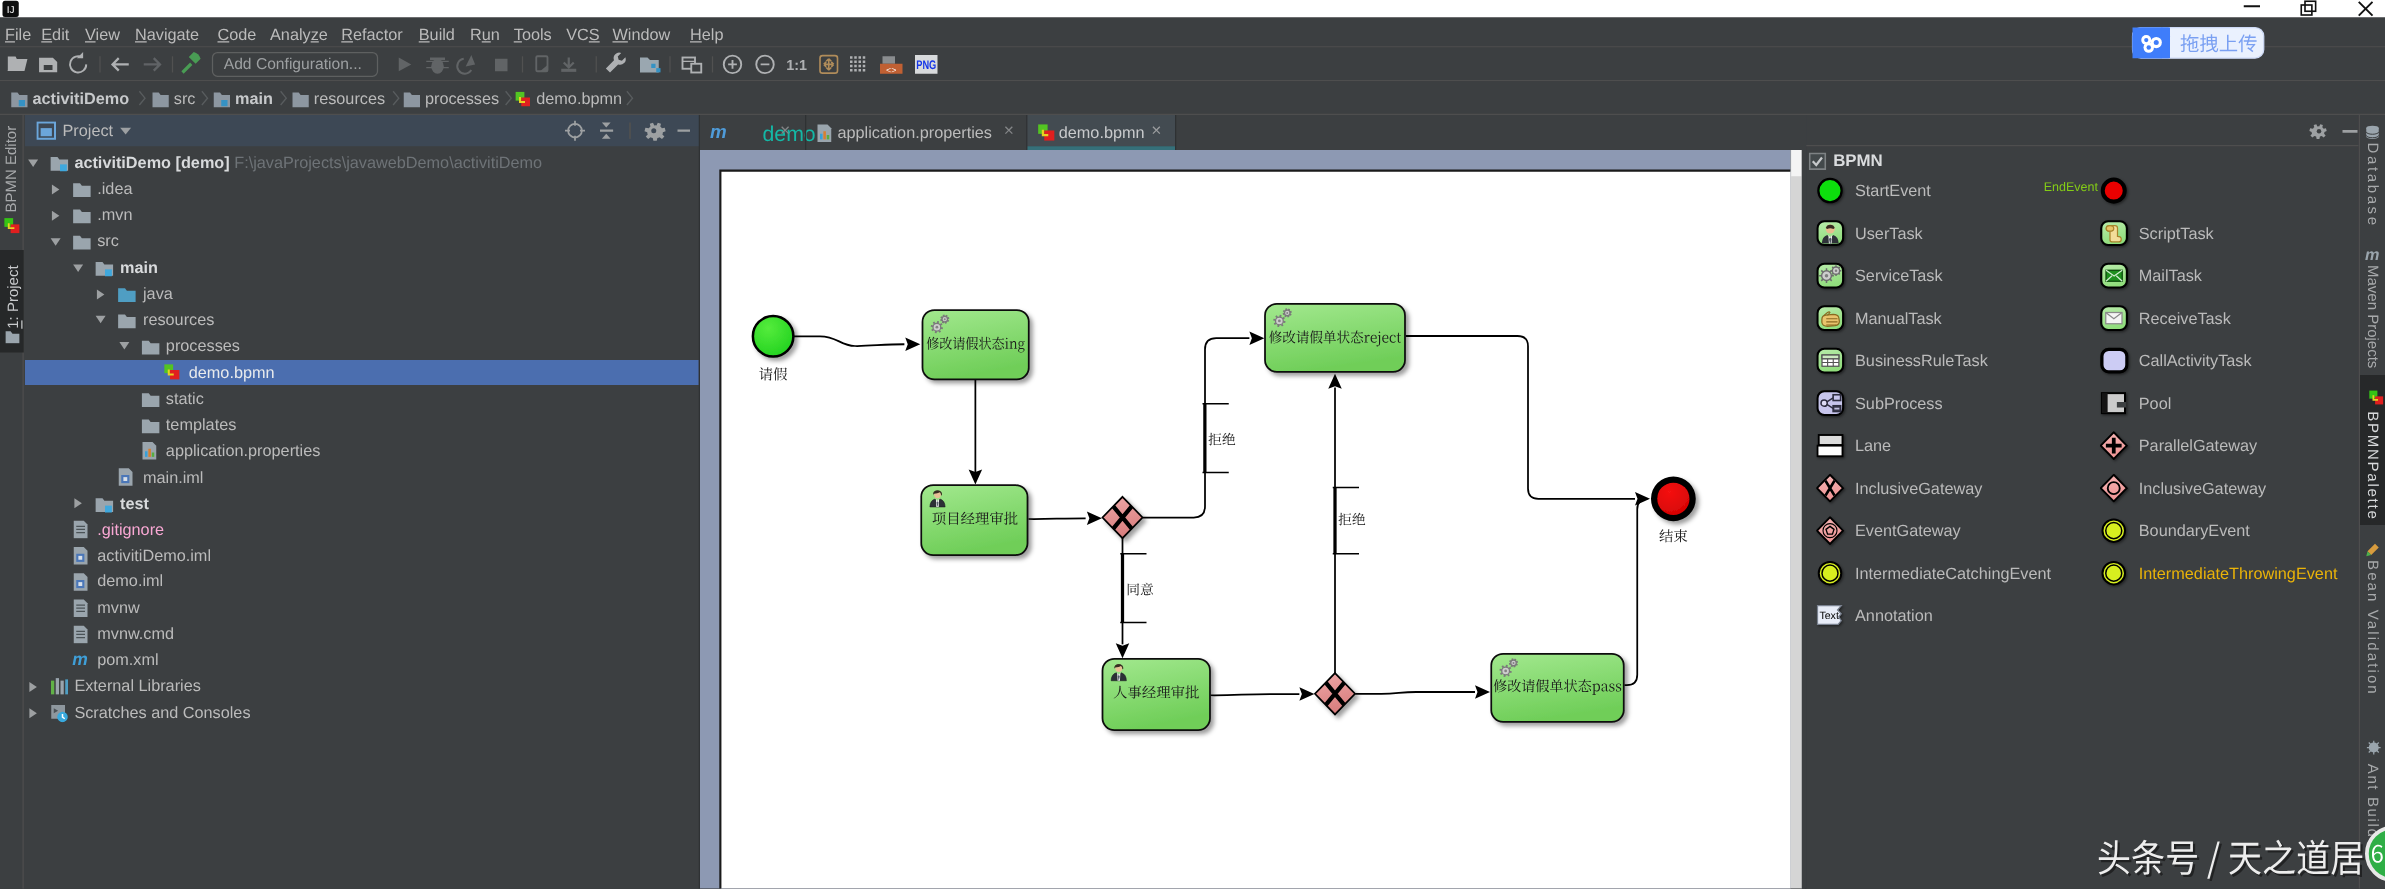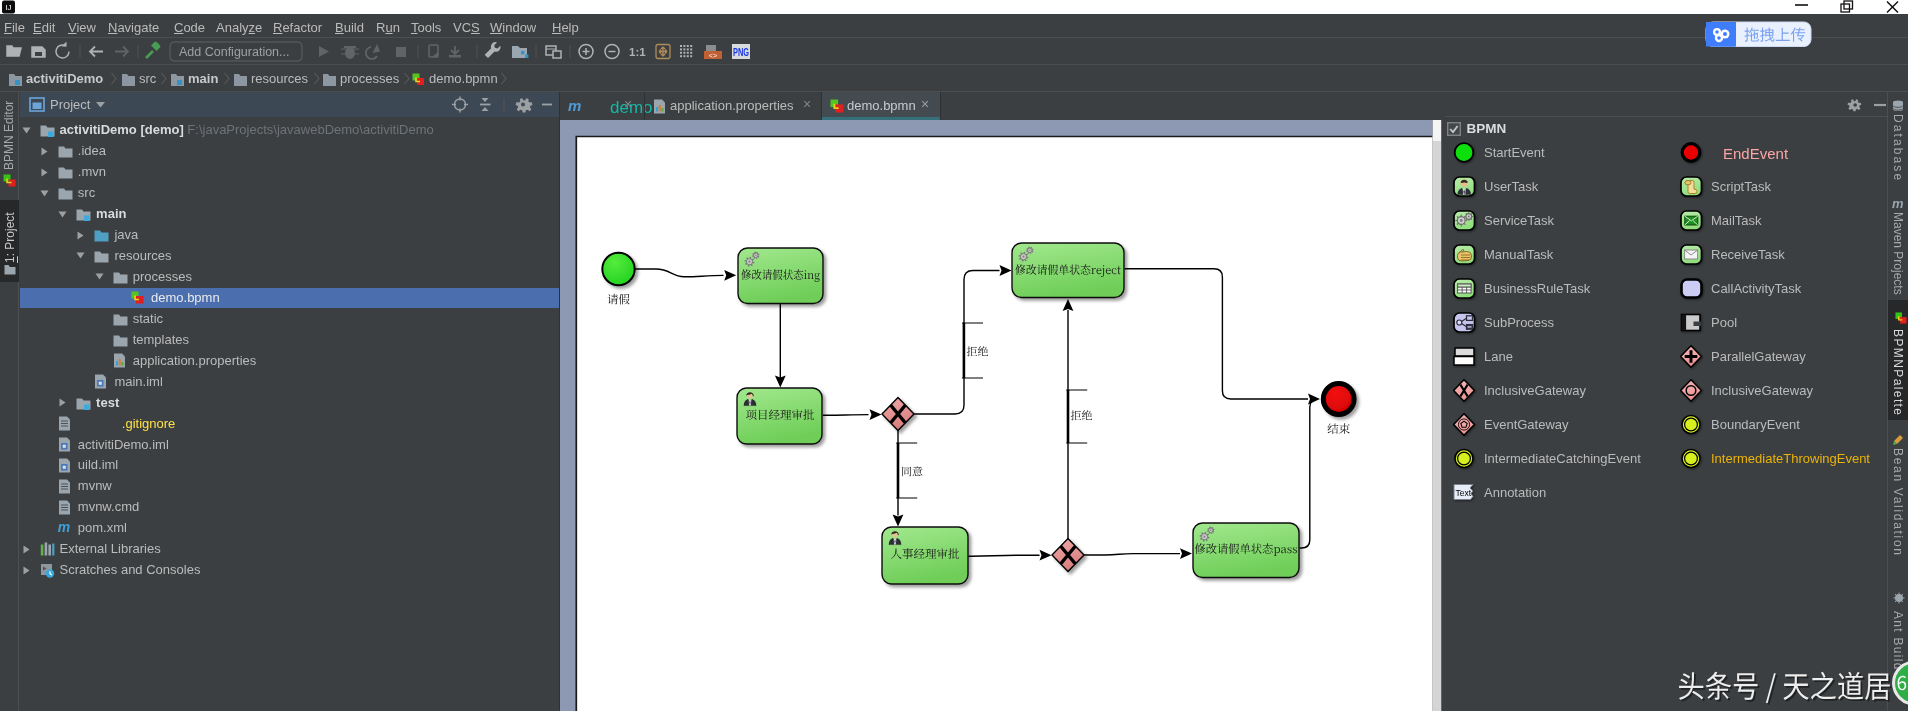--- a/index.html
+++ b/index.html
@@ -307,33 +307,33 @@
     </svg>
     <svg class="abs" style="left:76.1px;top:395.625px" width="15" height="15" viewBox="0 0 15 15">
       <path d="M0.5,2.5 h5.5 l1.5,2 H14.5 v9 H0.5 Z" fill="#9aa5ad"></path>
       <rect x="8" y="8.5" width="5.5" height="5.5" fill="#3fa8dd"></rect>
     </svg>
     <div class="abs" style="left:96.1px;top:394.625px;font-size:13px;font-weight:bold;color:#d8dadc;white-space:nowrap;">test</div>
     <svg class="abs" style="left:57.8px;top:416.07500000000005px" width="13" height="15" viewBox="0 0 13 15">
 <path d="M1,0.5 h8 l3,3 v11 H1 Z" fill="#9aa5ad"></path>
       <path d="M3,5 h7 M3,7.5 h7 M3,10 h7" stroke="#4b5357" stroke-width="1"></path>
     </svg>
-    <div class="abs" style="left:77.8px;top:415.57500000000005px;font-size:13px;font-weight:normal;color:#fde047;white-space:nowrap;margin-left:44px;">.gitignore</div>
+    <div class="abs" style="left:77.8px;top:415.57500000000005px;font-size:13px;font-weight:normal;color:#f9a8d4;white-space:nowrap;">.gitignore</div>
     <svg class="abs" style="left:57.8px;top:437.02500000000003px" width="13" height="15" viewBox="0 0 13 15">
 <path d="M1,0.5 h8 l3,3 v11 H1 Z" fill="#9aa5ad"></path>
       <rect x="3" y="6" width="6.5" height="6.5" fill="#4b77b8"></rect>
       <rect x="4.7" y="7.7" width="3.1" height="3.1" fill="#d8e0e8"></rect>
     </svg>
     <div class="abs" style="left:77.8px;top:436.52500000000003px;font-size:13px;font-weight:normal;color:#bbbbbb;white-space:nowrap;">activitiDemo.iml</div>
     <svg class="abs" style="left:57.8px;top:457.975px" width="13" height="15" viewBox="0 0 13 15">
 <path d="M1,0.5 h8 l3,3 v11 H1 Z" fill="#9aa5ad"></path>
       <rect x="3" y="6" width="6.5" height="6.5" fill="#4b77b8"></rect>
       <rect x="4.7" y="7.7" width="3.1" height="3.1" fill="#d8e0e8"></rect>
     </svg>
-    <div class="abs" style="left:77.8px;top:457.475px;font-size:13px;font-weight:normal;color:#bbbbbb;white-space:nowrap;">uild.iml</div>
+    <div class="abs" style="left:77.8px;top:457.475px;font-size:13px;font-weight:normal;color:#bbbbbb;white-space:nowrap;">demo.iml</div>
     <svg class="abs" style="left:57.8px;top:478.925px" width="13" height="15" viewBox="0 0 13 15">
 <path d="M1,0.5 h8 l3,3 v11 H1 Z" fill="#9aa5ad"></path>
       <path d="M3,5 h7 M3,7.5 h7 M3,10 h7" stroke="#4b5357" stroke-width="1"></path>
     </svg>
     <div class="abs" style="left:77.8px;top:478.425px;font-size:13px;font-weight:normal;color:#bbbbbb;white-space:nowrap;">mvnw</div>
     <svg class="abs" style="left:57.8px;top:499.875px" width="13" height="15" viewBox="0 0 13 15">
 <path d="M1,0.5 h8 l3,3 v11 H1 Z" fill="#9aa5ad"></path>
       <path d="M3,5 h7 M3,7.5 h7 M3,10 h7" stroke="#4b5357" stroke-width="1"></path>
     </svg>
     <div class="abs" style="left:77.8px;top:499.375px;font-size:13px;font-weight:normal;color:#bbbbbb;white-space:nowrap;">mvnw.cmd</div>
@@ -534,21 +534,21 @@
         </linearGradient>
 </defs>
     </svg>
     <svg class="abs" style="left:1453px;top:141.0px;filter:drop-shadow(1.8px 1.8px 1px rgba(0,0,0,0.45));" width="23" height="23" viewBox="0 0 23 23">
       <circle cx="11" cy="11.5" r="9.3" fill="#0ddf0d" stroke="#000" stroke-width="1.8"></circle>
     </svg>
     <div class="abs" style="left:1484px;top:144.5px;font-size:13px;color:#bbbbbb;text-align:right;">StartEvent</div>
     <svg class="abs" style="left:1680px;top:141.0px;filter:drop-shadow(1.8px 1.8px 1px rgba(0,0,0,0.45));" width="23" height="23" viewBox="0 0 23 23">
       <circle cx="11" cy="11.5" r="8.8" fill="#ea0000" stroke="#000" stroke-width="3.2"></circle>
     </svg>
-    <div class="abs" style="left:1723px;top:144.5px;font-size:15px;color:#fca5a5;">EndEvent</div>
+    <div class="abs" style="left:1635px;top:144.5px;font-size:10px;color:#84cc16;">EndEvent</div>
     <svg class="abs" style="left:1453px;top:175.0px;filter:drop-shadow(1.8px 1.8px 1px rgba(0,0,0,0.45));" width="23" height="23" viewBox="0 0 23 23">
       <rect x="1" y="2" width="20.5" height="19" rx="5.5" fill="url(#ptask)" stroke="#000" stroke-width="1.7"></rect>
       <circle cx="11.2" cy="8.2" r="3.6" fill="#e7bd8f"></circle>
       <path d="M7.6,7.4 a3.7,3.5 0 0 1 7.2,0 l-1.1,0.7 a6.5,6.5 0 0 0 -5,0 Z" fill="#362b21"></path>
       <path d="M4.4,19.8 q0.2,-5.6 4.4,-6.9 l2.4,2.2 2.4,-2.2 q4.2,1.3 4.4,6.9 Z" fill="#2e3238"></path>
       <path d="M9.7,12.9 l1.5,1.8 1.5,-1.8 -0.4,6.9 h-2.2 Z" fill="#ececec"></path>
       <path d="M11.2,14.9 l1,1.3 -1,4.6 -1,-4.6 Z" fill="#49525e"></path>
     </svg>
     <div class="abs" style="left:1484px;top:178.5px;font-size:13px;color:#bbbbbb;">UserTask</div>
     <svg class="abs" style="left:1680px;top:175.0px;filter:drop-shadow(1.8px 1.8px 1px rgba(0,0,0,0.45));" width="23" height="23" viewBox="0 0 23 23">

